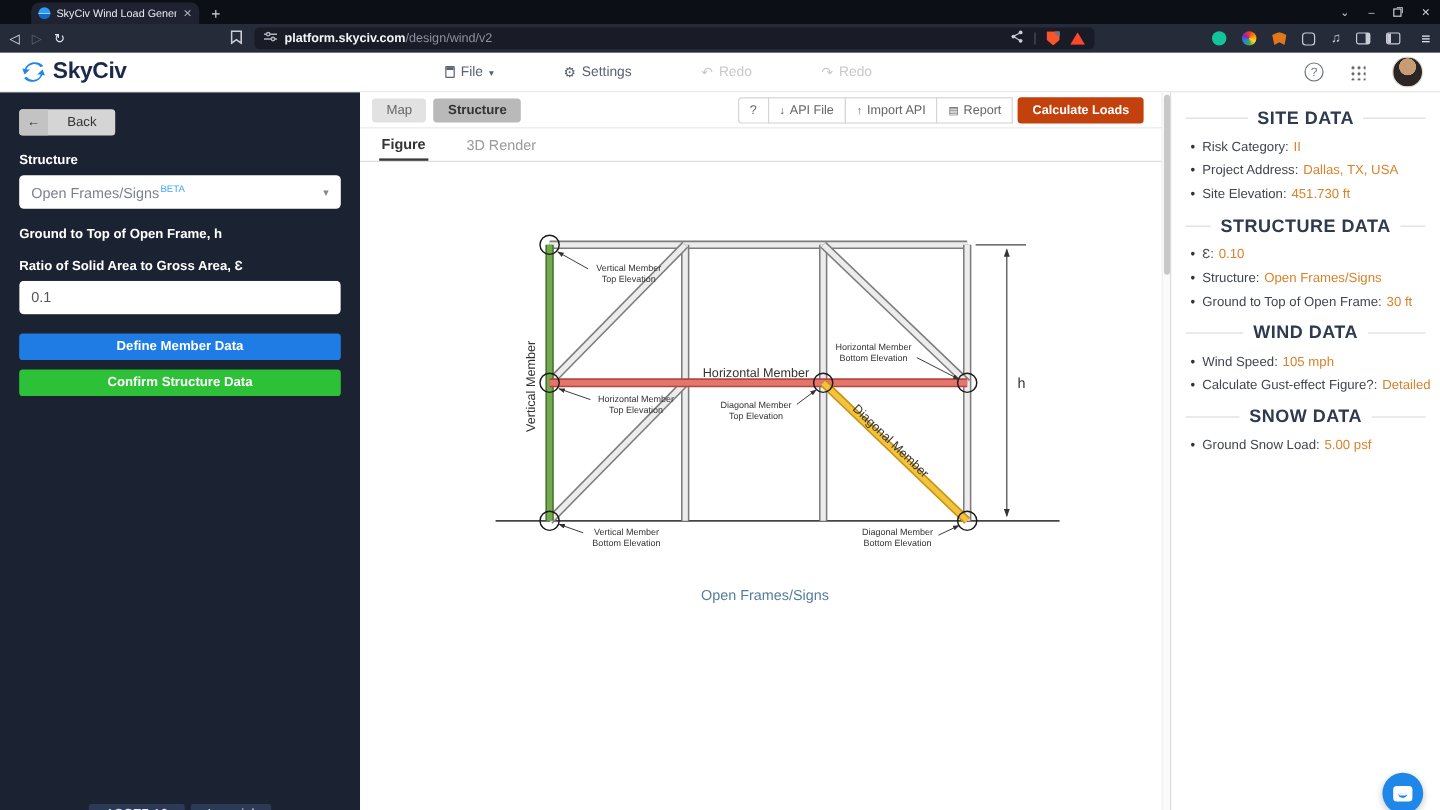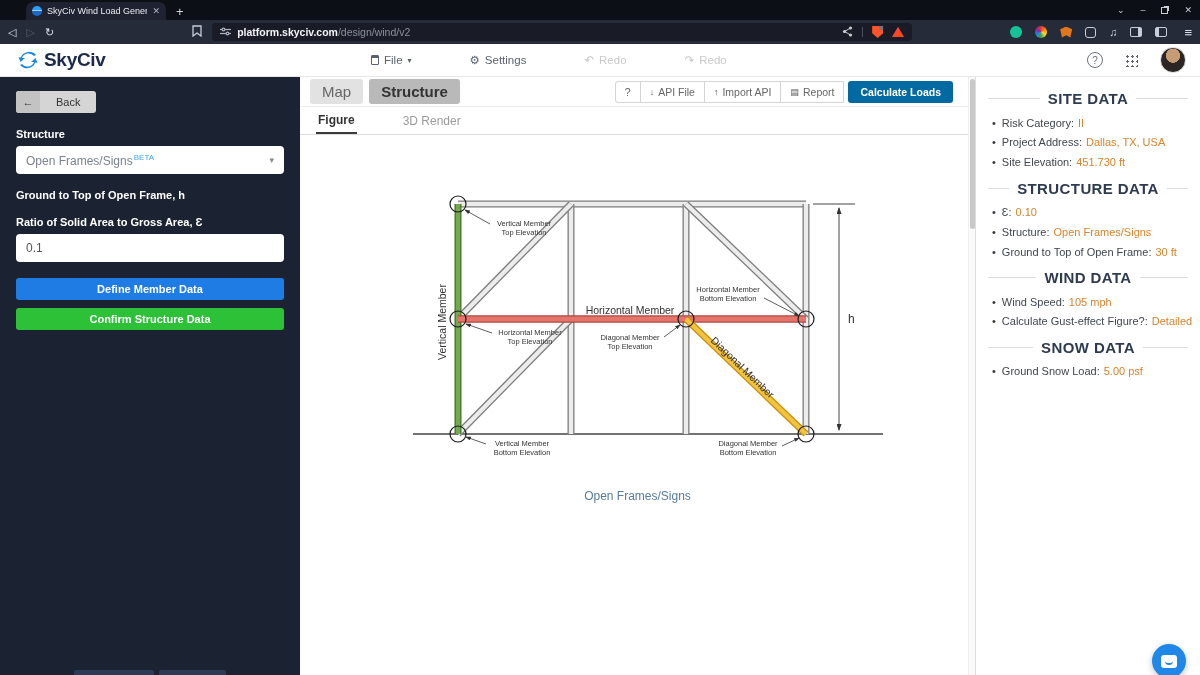--- a/index.html
+++ b/index.html
@@ -73,29 +73,29 @@
   .unit { width:36px; border-left:1px solid #ddd; display:flex; align-items:center; justify-content:center; font-size:11px; color:#444; }
   .btn { width:100%; height:22px; border:none; border-radius:3px; color:#fff; font-size:11px; font-weight:bold; font-family:inherit; display:flex; align-items:center; justify-content:center; }
   .btn-blue { background:#1f7ce4; margin-top:16px; }
   .btn-green { background:#2cc136; margin-top:8px; }
   .sb-bottom { position:absolute; bottom:6px; left:0; right:0; display:flex; justify-content:center; gap:5px; }
   .pill { background:#2c3a55; color:#e8ecf2; font-size:11px; padding:3px 14px; border-radius:2px; }
 
   
   .main { flex:1; background:#fff; position:relative; display:flex; flex-direction:column; }
   .main-toolbar { height:30px; display:flex; align-items:center; padding:0 10px; gap:6px; border-bottom:1px solid #ececec; }
-  .seg { padding:4px 12px; border-radius:3px; font-size:15px; }
+  .seg { padding:4px 12px; border-radius:3px; font-size:11px; }
   .seg-map { background:#e2e2e2; color:#666; }
   .seg-structure { background:#b9b9b9; color:#333; font-weight:bold; }
   .tb-right { margin-left:auto; display:flex; align-items:center; margin-right:12px; }
   .tb-btn { border:1px solid #d5d5d5; background:#fff; color:#666; font-size:10.5px; padding:4px 9px; display:flex; gap:4px; align-items:center; margin-left:-1px; }
   .tb-btn:first-child { border-radius:3px 0 0 3px; }
   .tb-btn .mini { font-size:9px; color:#555; }
-  .tb-calc { background:#0369a1; color:#fff; font-size:10.5px; font-weight:bold; padding:5px 12px; border-radius:3px; margin-left:4px; }
-  .viewtabs { height:28px; display:flex; gap:44px; padding-left:16px; border-bottom:1px solid #ddd; font-size:12px; }
+  .tb-calc { background:#c2410c; color:#fff; font-size:10.5px; font-weight:bold; padding:5px 12px; border-radius:3px; margin-left:4px; }
+  .viewtabs { height:28px; display:flex; gap:30px; padding-left:16px; border-bottom:1px solid #ddd; font-size:12px; }
   .vtab { display:flex; align-items:center; padding:0 2px; }
   .vtab-active { color:#333; font-weight:bold; border-bottom:2px solid #3a3a3a; }
   .vtab-idle { color:#9a9a9a; }
   .canvas { flex:1; position:relative; }
   .diagram-svg { display:block; margin:32px auto 0; }
   .caption { text-align:center; color:#567d9e; font-size:12px; margin-top:22px; }
   .scrollbar { position:absolute; right:0; top:0; bottom:0; width:7px; background:#fafafa; border-left:1px solid #efefef; }
   .thumb { position:absolute; top:2px; left:1px; width:5px; height:150px; background:#c8c8c8; border-radius:3px; }
 
   

